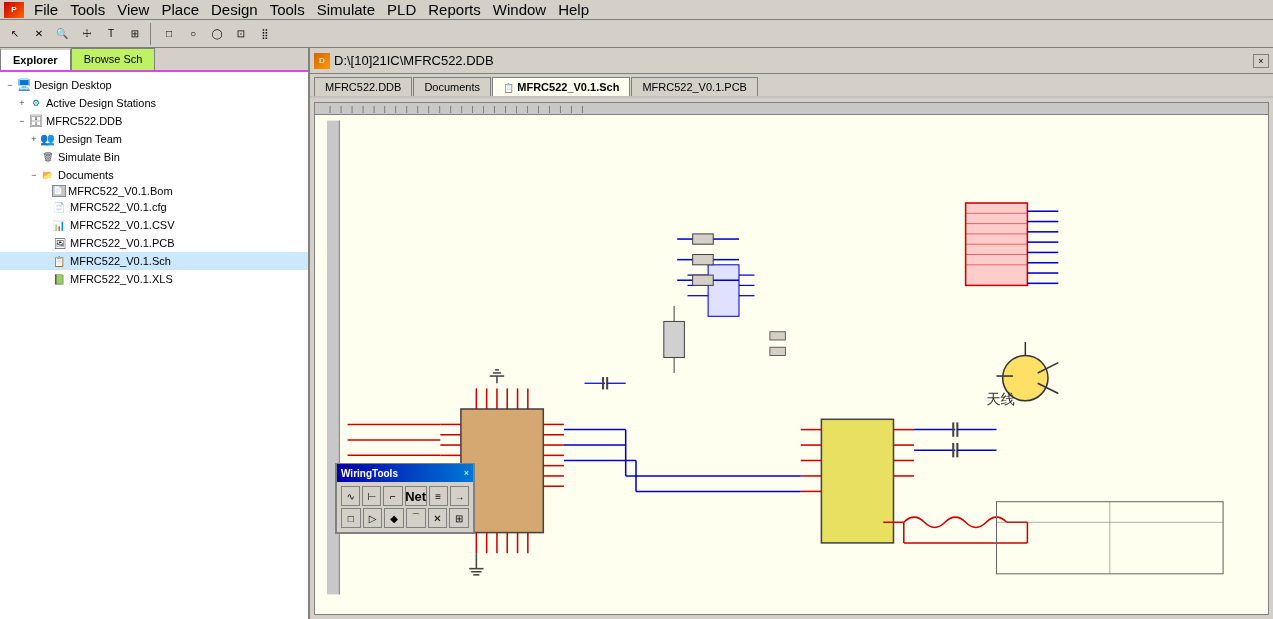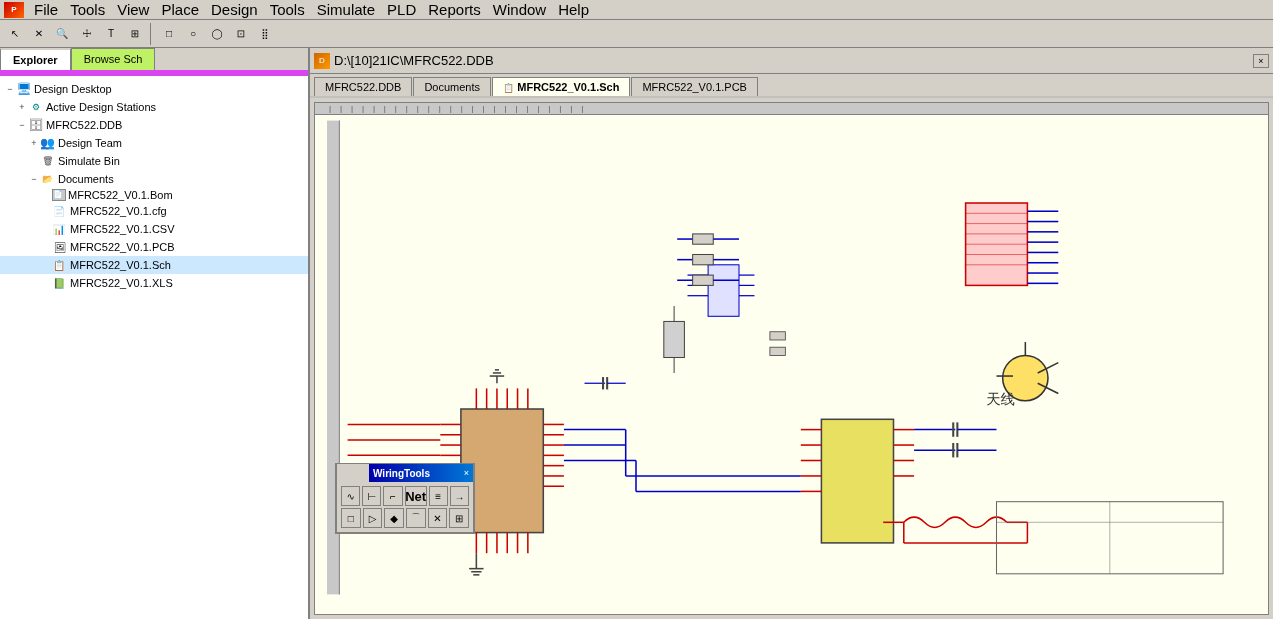--- a/index.html
+++ b/index.html
@@ -59,21 +59,21 @@
       background: #d4d0c8;
       border-right: 2px solid #808080;
       display: flex;
       flex-direction: column;
     }
 
     
     .tab-bar {
       display: flex;
       background: #d4d0c8;
-      border-bottom: 6px solid #d946ef;
+      border-bottom: 2px solid #d946ef;
     }
     .tab {
       padding: 4px 12px;
       border: 1px solid #808080;
       border-bottom: none;
       cursor: pointer;
       background: #bef264;
       font-size: 11px;
     }
     .tab.active {
@@ -212,21 +212,20 @@
       border-top: 1px solid #808080;
     }
     .wiring-tools-header {
       height: 18px;
       background: linear-gradient(to right, #0000aa, #0078d7);
       display: flex;
       align-items: center;
       justify-content: space-between;
       padding: 4px 4px;
       cursor: move;
-      margin-left: 32px;
     }
     .wiring-tools-title {
       color: white;
       font-size: 10px;
       font-weight: bold;
     }
     .wiring-close {
       color: white;
       font-size: 9px;
       cursor: pointer;

